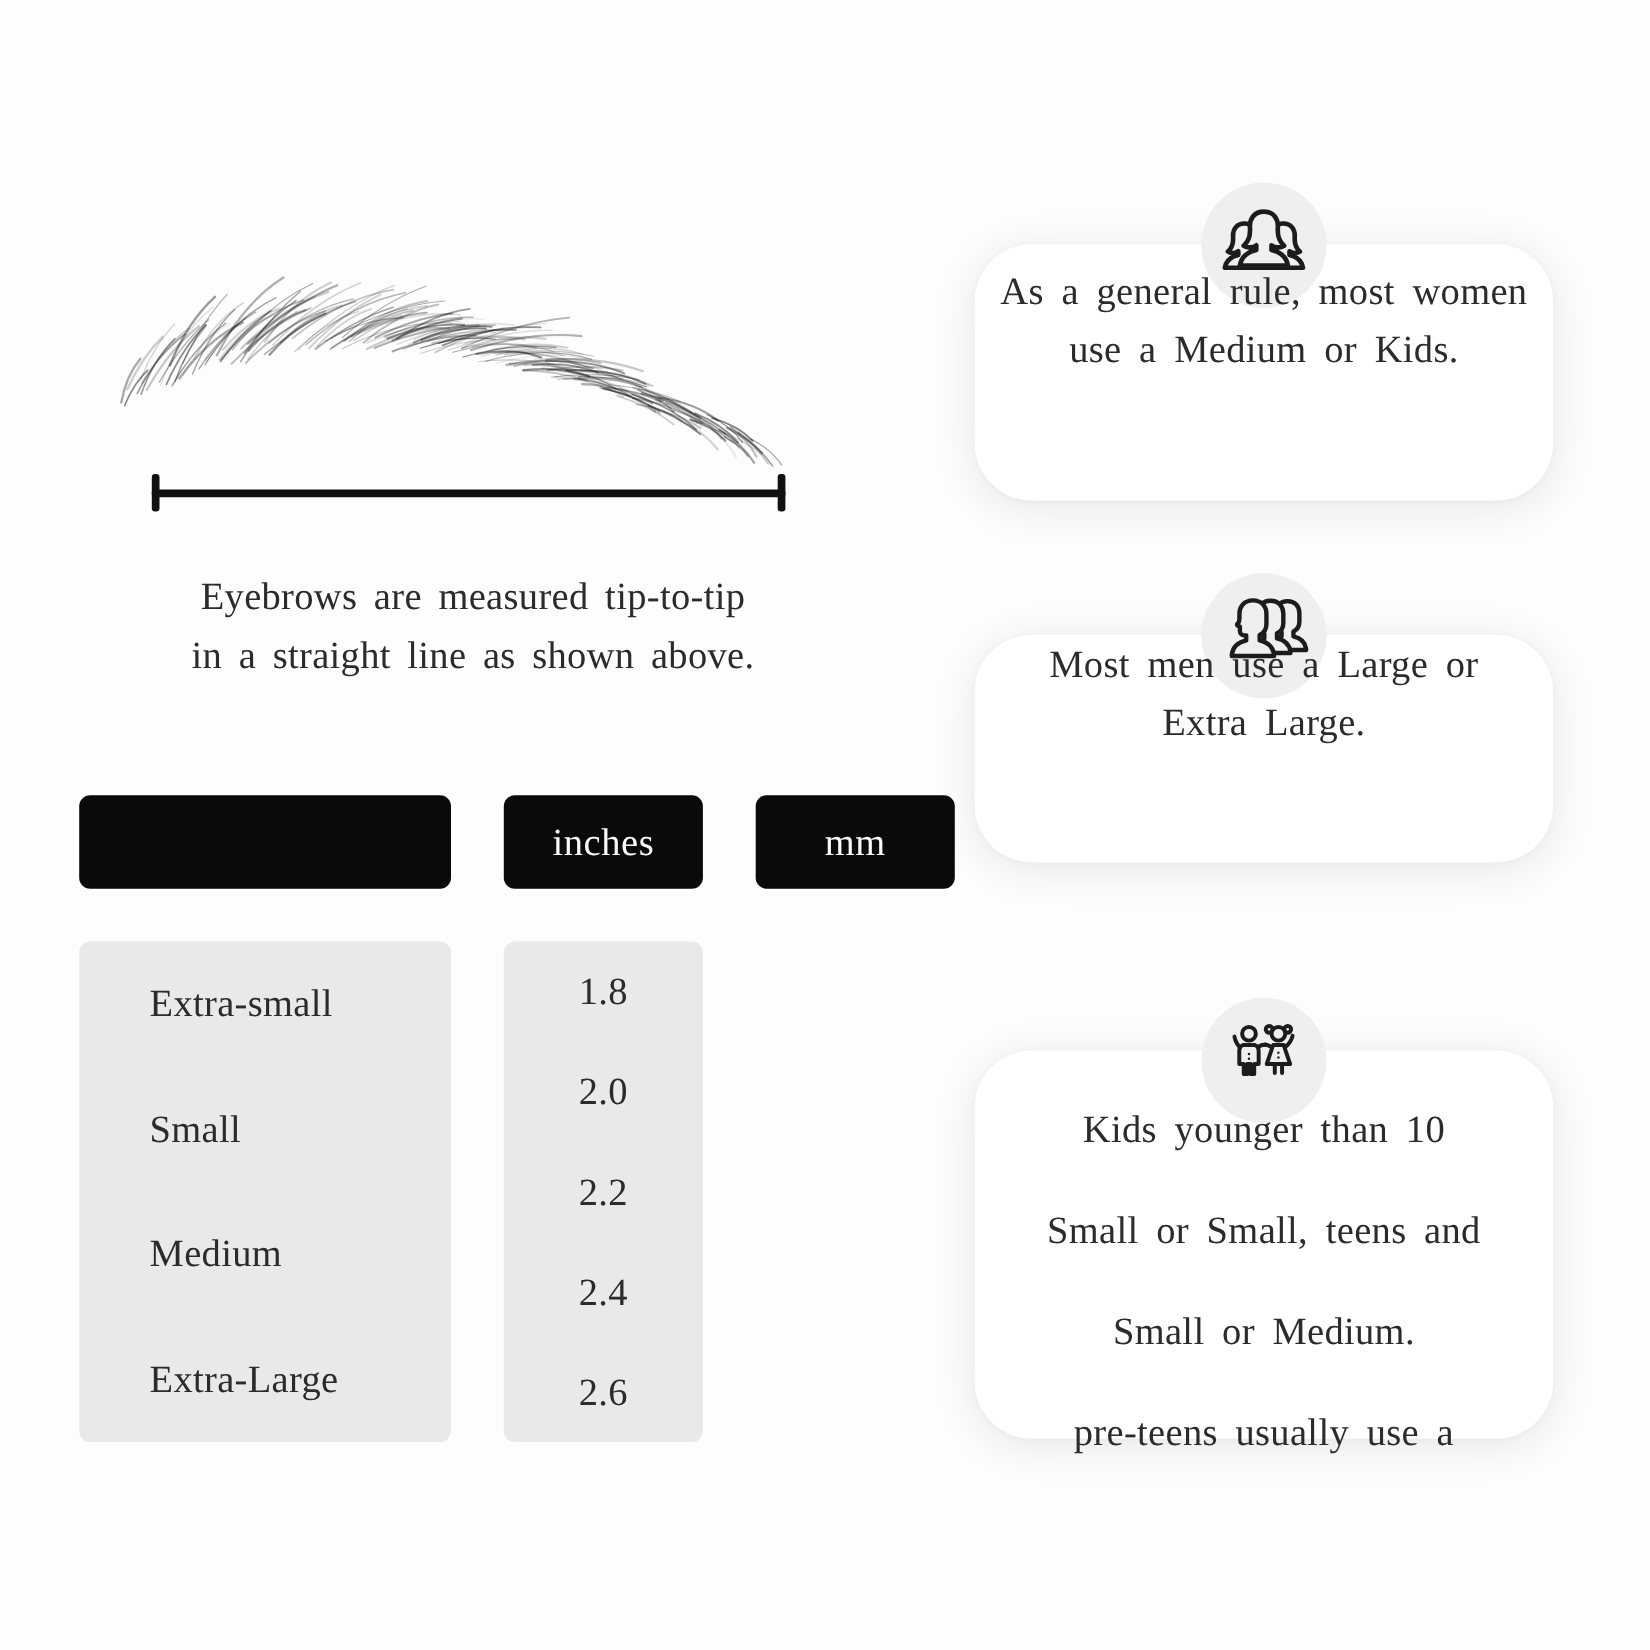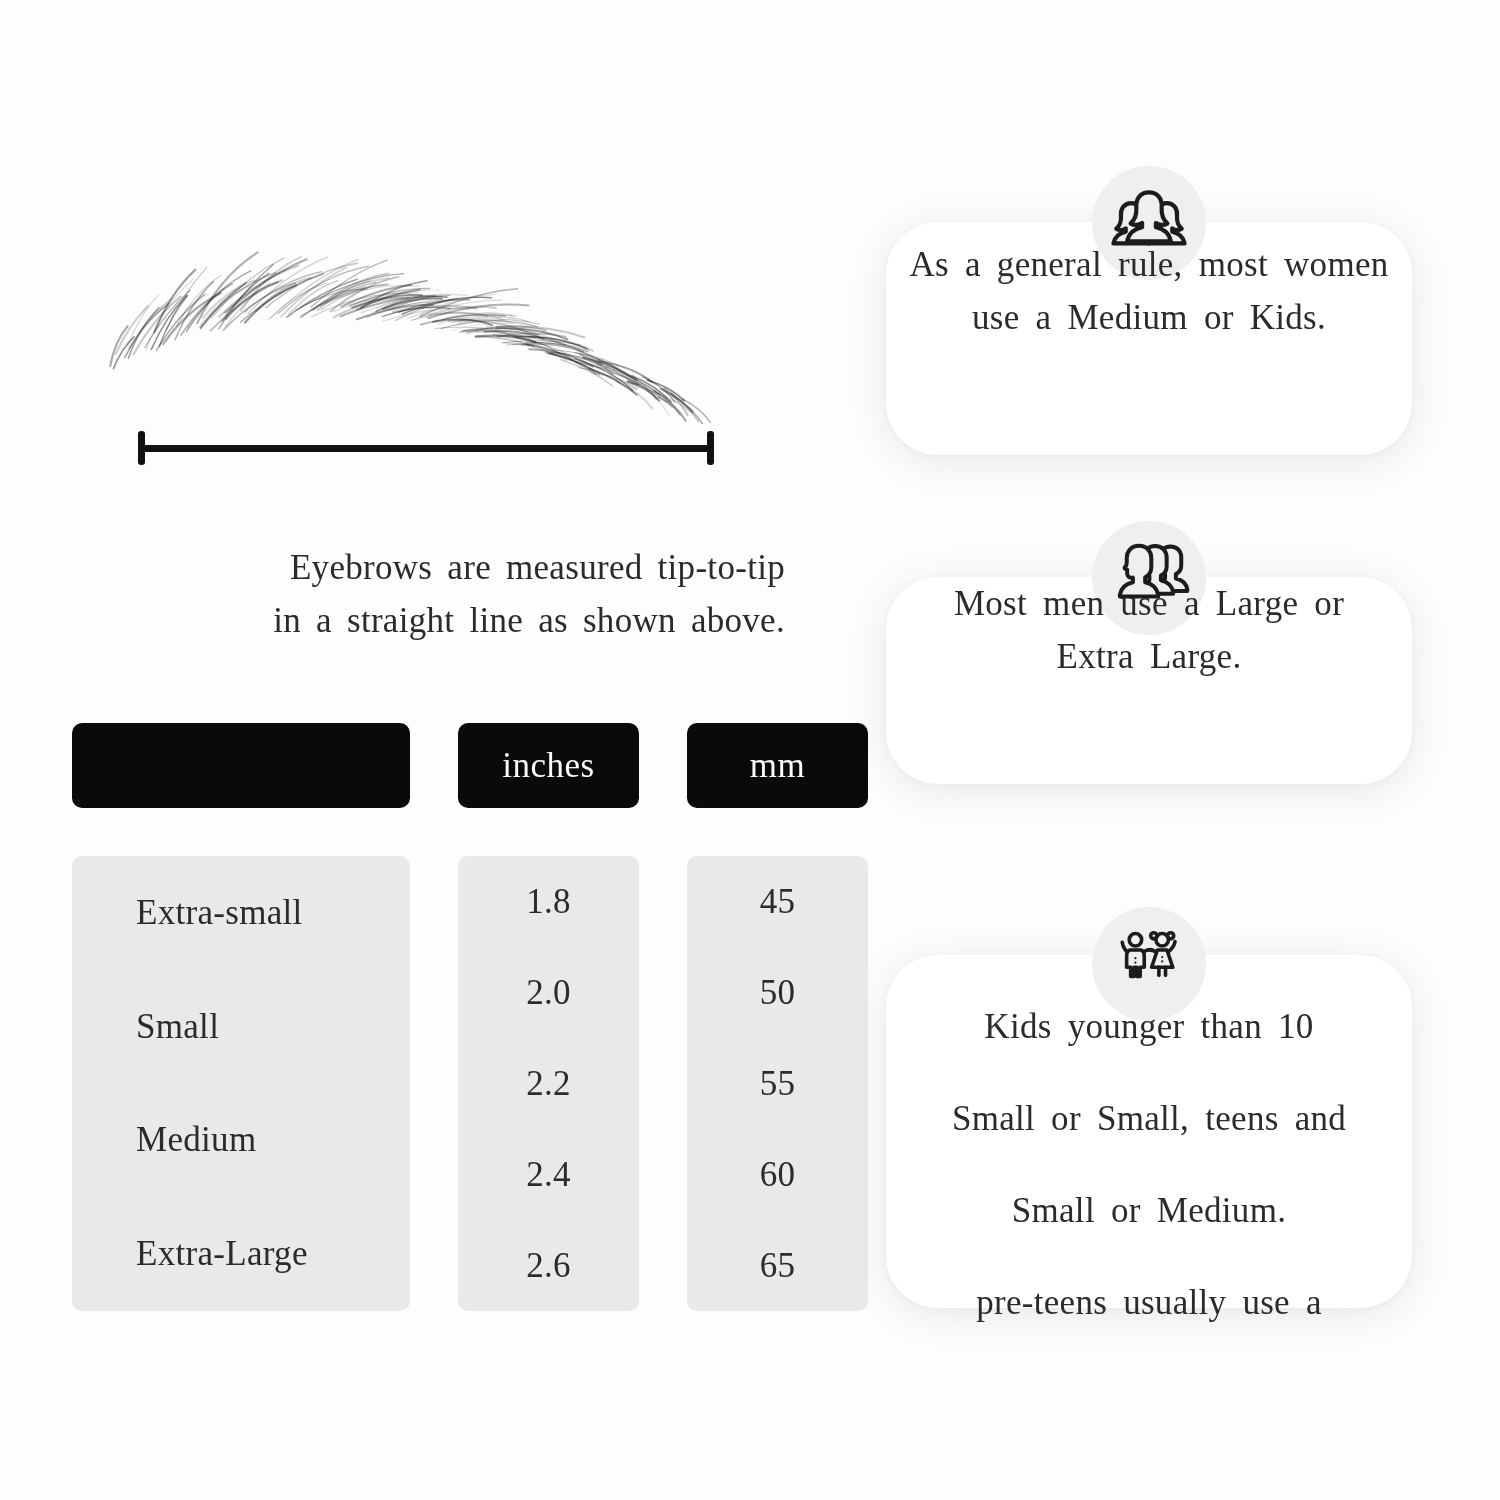--- a/index.html
+++ b/index.html
@@ -13,21 +13,21 @@
     font-family:"Liberation Serif","DejaVu Serif",serif;color:var(--ink);
   }
   
   .brow-svg{position:absolute;left:95px;top:226px;width:620px;height:198px;}
   .measure-line{position:absolute;left:138px;top:431px;width:576px;height:34px;}
   .measure-line .bar{position:absolute;left:0;right:0;top:13.5px;height:7px;background:var(--line-color);border-radius:3px;}
   .measure-line .tick{position:absolute;top:0;width:7px;height:34px;background:var(--line-color);border-radius:3px;}
   .measure-line .tick.left{left:0;}
   .measure-line .tick.right{right:0;}
   .caption{
-    position:absolute;left:75px;top:541px;width:710px;text-align:right;
+    position:absolute;left:75px;top:516px;width:710px;text-align:center;
     font-size:35px;line-height:53px;word-spacing:6px;letter-spacing:.3px;color:var(--ink);
   }
   
   .size-table{
     position:absolute;left:72px;top:723px;width:658px;
     display:grid;grid-template-columns:338px 181px 181px;column-gap:9px;row-gap:9px;gap:48px;
   }
   .th{
     height:85px;background:var(--table-header-bg);border-radius:10px;
     color:var(--table-header-text);font-size:35px;letter-spacing:.5px;
@@ -260,27 +260,20 @@
       <div class="cell">Medium</div>
       <div class="cell">Extra-Large</div>
     </div>
   <div class="tbody-col" id="col-inches">
       <div class="cell">1.8</div>
       <div class="cell">2.0</div>
       <div class="cell">2.2</div>
       <div class="cell">2.4</div>
       <div class="cell">2.6</div>
     </div>
-  <div class="tbody-col" id="col-mm">
-      <div class="cell">45</div>
-      <div class="cell">50</div>
-      <div class="cell">55</div>
-      <div class="cell">60</div>
-      <div class="cell">65</div>
-    </div>
 </div>
 
 <article class="card card-1">
   <div class="icon-circle">
     <svg class="icon" viewBox="0 0 120 120" fill="#f0efef" stroke="#1c1c1c" stroke-width="4.2" stroke-linejoin="round" stroke-linecap="round">
       <path transform="translate(-23 7) translate(60 60) scale(0.82) translate(-60 -60)" d="M60 20 C49 20 42.5 28 43.5 40 C44 49 41.5 56 36 60.5 C40.5 63.5 47 63 51 60 L51 65.5 C42 67.5 33.5 72.5 31.5 84 L88.5 84 C86.5 72.5 78 67.5 69 65.5 L69 60 C73 63 79.5 63.5 84 60.5 C78.5 56 76 49 76.5 40 C77.5 28 71 20 60 20 Z"></path>
       <path transform="translate(23 7) translate(60 60) scale(0.82) translate(-60 -60)" d="M60 20 C49 20 42.5 28 43.5 40 C44 49 41.5 56 36 60.5 C40.5 63.5 47 63 51 60 L51 65.5 C42 67.5 33.5 72.5 31.5 84 L88.5 84 C86.5 72.5 78 67.5 69 65.5 L69 60 C73 63 79.5 63.5 84 60.5 C78.5 56 76 49 76.5 40 C77.5 28 71 20 60 20 Z"></path>
       <path d="M60 20 C49 20 42.5 28 43.5 40 C44 49 41.5 56 36 60.5 C40.5 63.5 47 63 51 60 L51 65.5 C42 67.5 33.5 72.5 31.5 84 L88.5 84 C86.5 72.5 78 67.5 69 65.5 L69 60 C73 63 79.5 63.5 84 60.5 C78.5 56 76 49 76.5 40 C77.5 28 71 20 60 20 Z"></path>
     </svg>
   </div>

